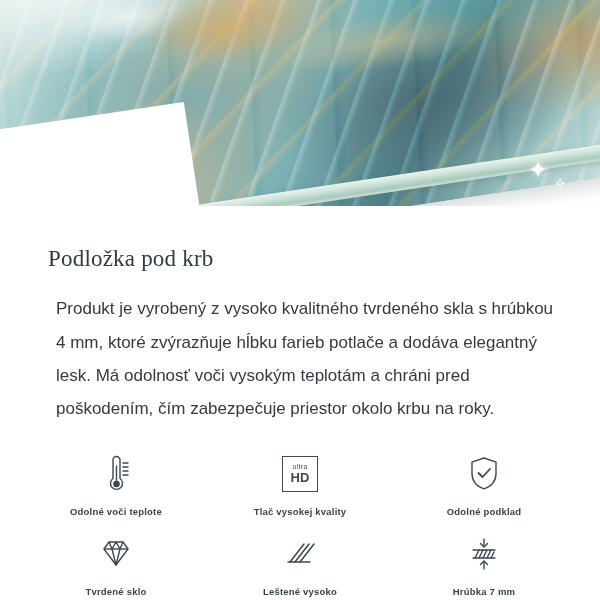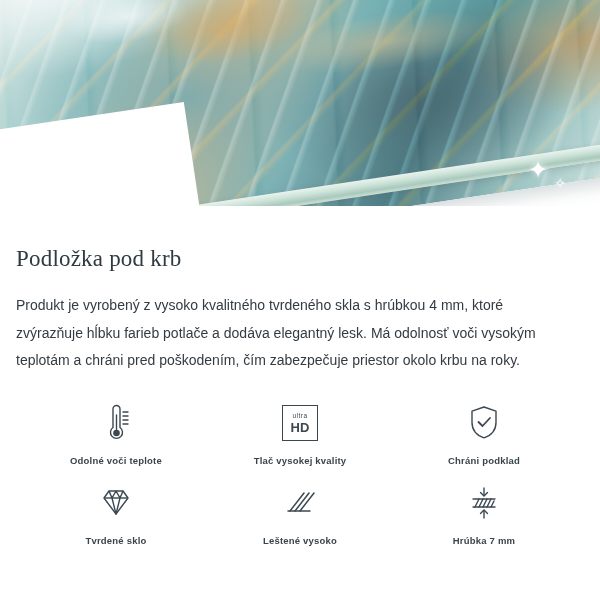--- a/index.html
+++ b/index.html
@@ -101,37 +101,37 @@
     font-size: 22px;
     line-height: 1;
     text-shadow: 0 0 6px rgba(255,255,255,0.9);
     pointer-events: none;
   }
   .sparkle.s1 { right: 52px; top: 158px; font-size: 24px; }
   .sparkle.s2 { right: 34px; top: 176px; font-size: 14px; }
 
   
   .content {
-    padding: 22px 36px 0 16px;
+    padding: 22px 36px 0 48px;
   }
   .headline {
     font-family: "Liberation Serif", serif;
     font-size: 23px;
     line-height: 1.32;
     color: #2f3a41;
     font-weight: 400;
     margin: 0 0 18px 0;
     letter-spacing: 0.2px;
   }
   .headline .l2 { display: block; }
   .paragraph {
-    font-size: 14px;
+    font-size: 17px;
     line-height: 1.95;
     color: #333b42;
-    margin: 0;
+    margin: 8px;
     max-width: 540px;
   }
 
   
   .features {
     display: grid;
     grid-template-columns: repeat(3, 1fr);
     row-gap: 14px;
     margin-top: 26px;
     padding: 0 24px;
@@ -218,21 +218,21 @@
       <div class="feature-label">Tlač vysokej kvality</div>
     </div>
 
     <div class="feature">
       <div class="feature-icon">
         <svg width="40" height="44" viewBox="0 0 40 44" fill="none" stroke="#3c4850" stroke-width="1.4" stroke-linejoin="round">
           <path d="M20 6l12 4.2v11.2c0 7.6-5.2 13-12 15.4-6.8-2.4-12-7.8-12-15.4V10.2z"></path>
           <path d="M14.5 21l4 4 7.5-8" stroke-width="1.8" stroke-linecap="round"></path>
         </svg>
       </div>
-      <div class="feature-label">Chráni podklad</div>
+      <div class="feature-label">Odolné podklad</div>
     </div>
 
     <div class="feature">
       <div class="feature-icon">
         <svg width="40" height="40" viewBox="0 0 40 40" fill="none" stroke="#3c4850" stroke-width="1.4" stroke-linejoin="round">
           <path d="M8 15l5-7h14l5 7-12 16z"></path>
           <path d="M8 15h24"></path>
           <path d="M13 8l3 7 4-7 4 7 3-7"></path>
           <path d="M16 15l4 16 4-16"></path>
         </svg>

